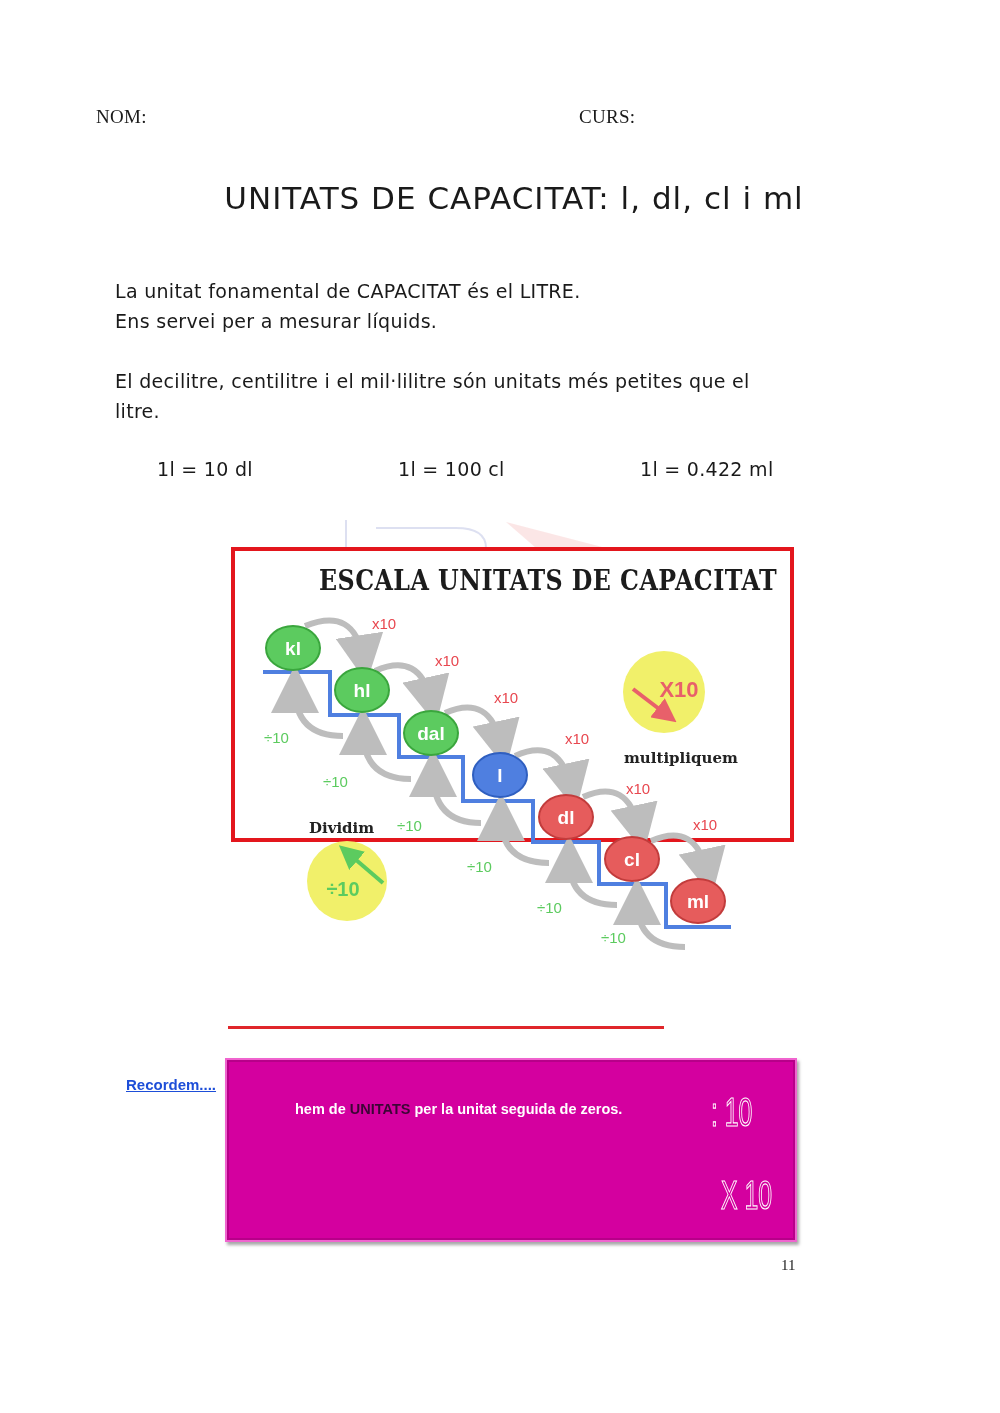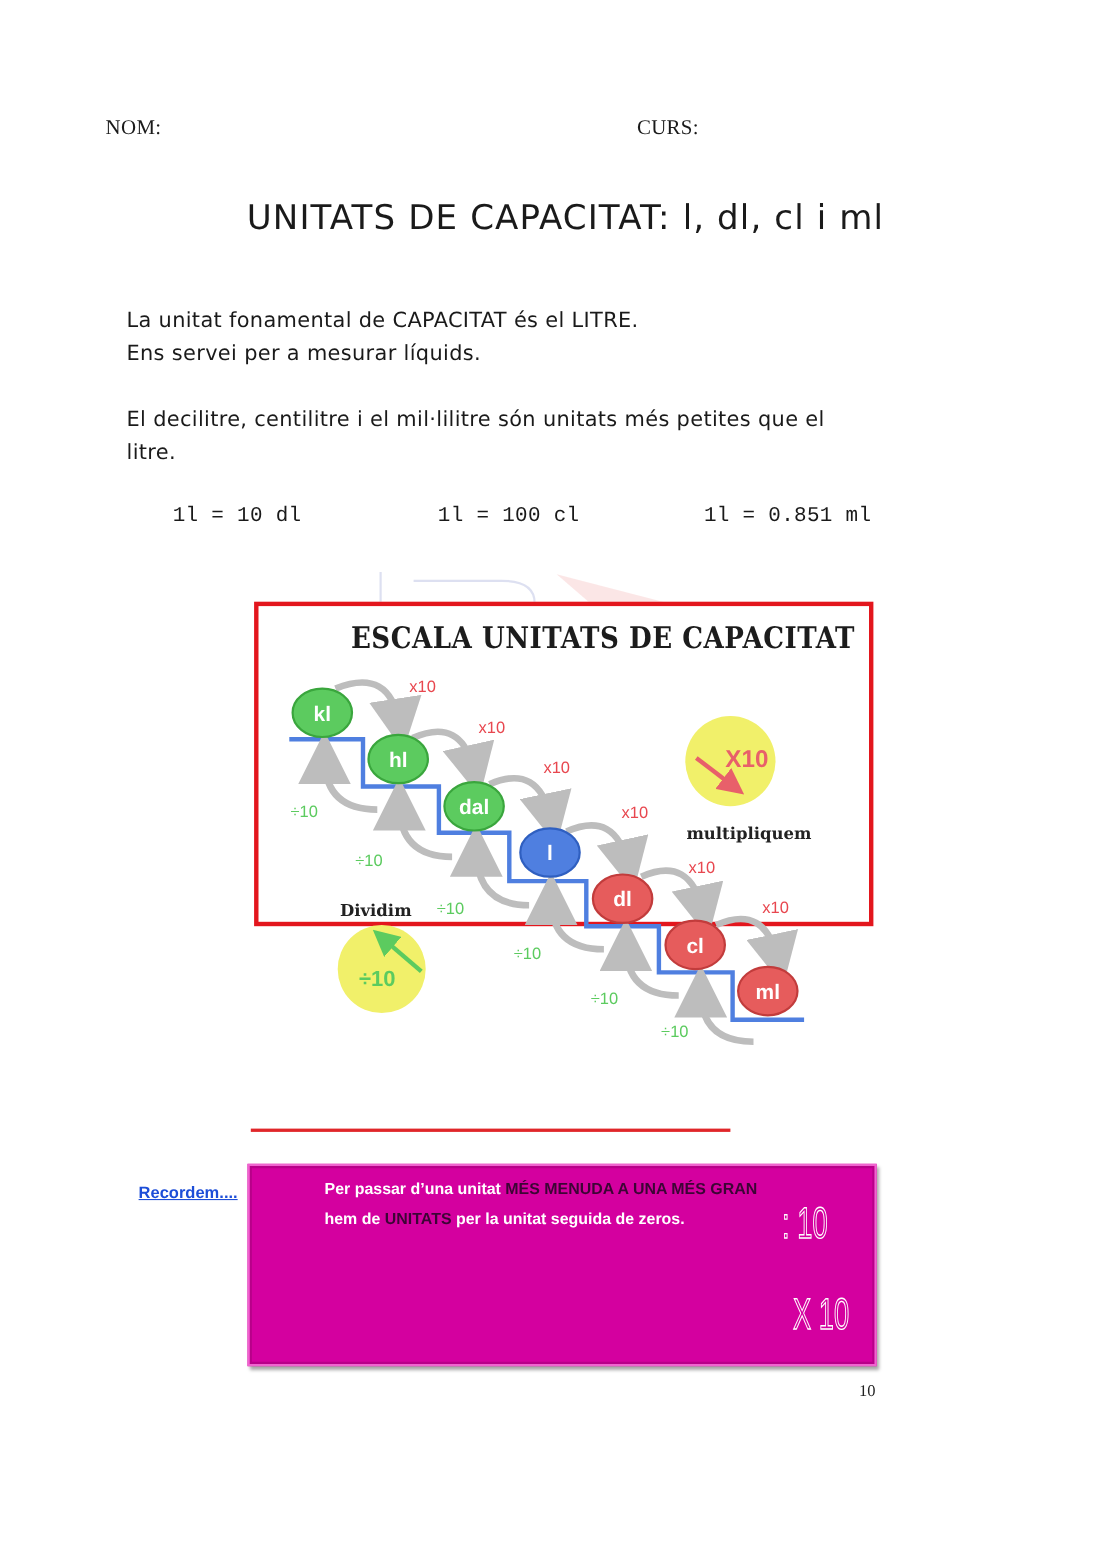--- a/index.html
+++ b/index.html
@@ -3,21 +3,21 @@
 <meta charset="utf-8">
 <style>
   html, body { margin: 0; padding: 0; background: #ffffff; }
   body { width: 1000px; height: 1413px; position: relative; overflow: hidden;
          font-family: "DejaVu Sans", sans-serif; color: #1a1a1a; }
   .hand { font-family: "DejaVu Sans", sans-serif; letter-spacing: 0.3px; }
   .abs { position: absolute; }
   .label-top { font-size: 19px; top: 106px; font-family: Liberation Serif, serif; }
   .title { top: 180px; left: 0; width: 1000px; text-align: center; font-size: 31px; letter-spacing: 1px; padding-left: 14px; }
   .para { left: 96px; font-size: 19px; line-height: 30px; margin-left: 19px; }
-  .eq { top: 458px; font-size: 19px; font-family: Liberation Mono, monospace; }
+  .eq { top: 458px; font-size: 19px; }
   .chart-box { left: 231px; top: 547px; width: 563px; height: 295px; border: 4px solid #e3161d; box-sizing: border-box; background: #fff; }
   .chart-title { position: absolute; left: 84px; top: 14px; font-family: "DejaVu Serif", serif; font-weight: bold; font-size: 27px; letter-spacing: 0.5px; color: #1c1c1c; transform: scaleX(0.88); transform-origin: left; white-space: nowrap; }
   .redline { left: 228px; top: 1026px; width: 436px; height: 3px; background: #e0262a; }
   .recordem { left: 126px; top: 1076px; font-family: "Liberation Sans", sans-serif; font-weight: bold; font-size: 15px; color: #1d4ed8; text-decoration: underline; }
   .pink { left: 225px; top: 1058px; width: 572px; height: 184px; background: #d4009f; box-sizing: border-box;
           border: 2px solid #f064cf; box-shadow: inset 0 0 0 2px #b80089, 2px 3px 3px rgba(0,0,0,0.35); }
   .pline { position: absolute; left: 68px; font-family: "Liberation Sans", sans-serif; font-weight: bold; font-size: 14.5px; color: #ffffff; white-space: nowrap; }
   .dark { color: #3c0535; }
   .big { position: absolute; font-family: "Liberation Sans", sans-serif; font-size: 40px; color: #d4009f;
          -webkit-text-stroke: 1.2px #ffffff; transform: scaleX(0.62); transform-origin: left; white-space: nowrap; }
@@ -32,21 +32,21 @@
 
 <div class="abs hand title">UNITATS DE CAPACITAT: l, dl, cl i ml</div>
 
 <div class="abs hand para" style="top:276px">La unitat fonamental de CAPACITAT és el LITRE.</div>
 <div class="abs hand para" style="top:306px">Ens servei per a mesurar líquids.</div>
 <div class="abs hand para" style="top:366px">El decilitre, centilitre i el mil·lilitre són unitats més petites que el</div>
 <div class="abs hand para" style="top:396px">litre.</div>
 
 <div class="abs hand eq" style="left:157px">1l = 10 dl</div>
 <div class="abs hand eq" style="left:398px">1l = 100 cl</div>
-<div class="abs hand eq" style="left:640px">1l = 0.851 ml</div>
+<div class="abs hand eq" style="left:640px">1l = 0.422 ml</div>
 
 <svg class="abs watermark" viewBox="0 0 300 30">
   <path d="M10 2 V30 M40 10 H120 Q150 10 150 30" stroke="#7a86c8" stroke-width="2" fill="none"></path>
   <path d="M170 4 L270 30 L200 30 Z" fill="#f2a0a0"></path>
 </svg>
 
 <div class="abs chart-box">
   <div class="chart-title">ESCALA UNITATS DE CAPACITAT</div>
   <svg width="555" height="412" viewBox="0 0 555 412" style="position:absolute;left:0;top:0">
     <defs>
@@ -125,24 +125,21 @@
     <circle cx="112" cy="330" r="40" fill="#f1f06a"></circle>
     <path d="M148 332 L113 302" stroke="#5ccb5f" stroke-width="4" marker-end="url(#ahg)"></path>
     <text x="108" y="345" fill="#5ccb5f" font-family="Liberation Sans, sans-serif" font-weight="bold" font-size="20" text-anchor="middle">÷10</text>
   </svg>
 </div>
 
 <div class="abs redline"></div>
 
 <div class="abs recordem">Recordem....</div>
 <div class="abs pink">
-  <div class="pline" style="top:13px">
-    <span>Per passar d’una unitat </span><span class="dark">MÉS MENUDA A UNA MÉS GRAN</span>
-  </div>
   <div class="pline" style="top:41px">
     <span>hem de </span><span class="dark">UNITATS</span><span> per la unitat seguida de zeros.</span>
   </div>
   <div class="big" style="left:484px; top:30px">: 10</div>
 
   <div class="big" style="left:494px; top:113px">X 10</div>
 </div>
 
-<div class="abs pagenum">10</div>
+<div class="abs pagenum">11</div>
 
 </body></html>

